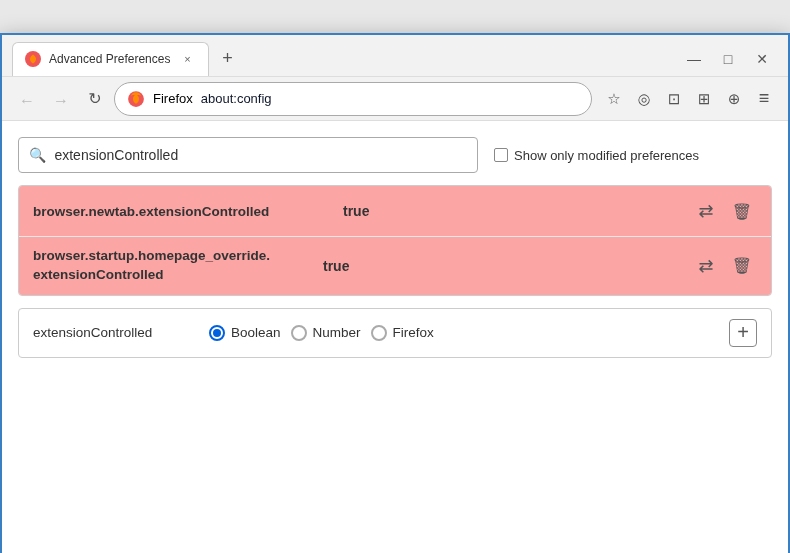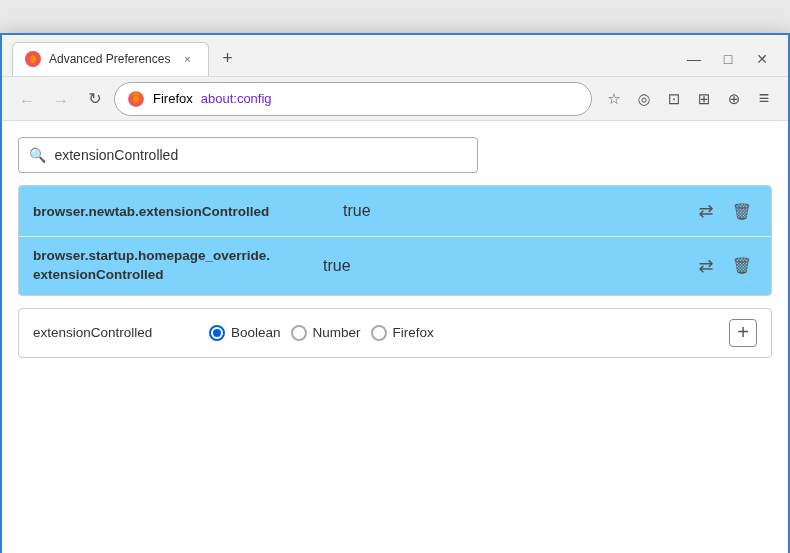--- a/index.html
+++ b/index.html
@@ -144,21 +144,21 @@
       height: 18px;
       flex-shrink: 0;
     }
     .browser-name {
       font-size: 13px;
       color: #000000;
       font-weight: 500;
     }
     .address-text {
       font-size: 13px;
-      color: #6d28d9;
+      color: #0f172a;
       flex: 1;
     }
     .nav-icons {
       display: flex;
       gap: 2px;
       margin-left: 4px;
     }
     .nav-icon {
       width: 28px;
       height: 28px;
@@ -251,41 +251,41 @@
       border: 1px solid #ccc;
       border-radius: 4px;
       overflow: hidden;
       margin-bottom: 12px;
     }
     .result-row {
       display: flex;
       align-items: center;
       padding: 10px 14px;
       border-bottom: 1px solid #e8e8e8;
-      background: #7dd3fc;
+      background: #fca5a5;
       gap: 10px;
     }
     .result-row:last-child { border-bottom: none; }
     .pref-name {
       font-size: 13.5px;
       font-weight: 700;
       color: #333;
       flex: 0 0 auto;
       min-width: 300px;
     }
     .pref-name-multiline {
       font-size: 13.5px;
       font-weight: 700;
       color: #333;
       flex: 0 0 280px;
       line-height: 1.4;
     }
     .pref-value {
-      font-size: 16px;
-      font-weight: 400;
+      font-size: 14px;
+      font-weight: 700;
       color: #333;
       flex: 1;
     }
     .row-actions {
       display: flex;
       gap: 6px;
       margin-left: auto;
     }
     .action-btn {
       width: 30px;
@@ -411,20 +411,24 @@
   </div>
 
   <div class="page-content">
 
 
     <div class="search-row">
       <div class="pref-search">
         <div class="search-icon-wrap">🔍</div>
         <input class="search-input" type="text" value="extensionControlled" style="">
       </div>
+      <div class="show-modified">
+        <div class="checkbox"></div>
+        <span>Show only modified preferences</span>
+      </div>
     </div>
 
     <div class="results-table">
 
       <div class="result-row">
         <span class="pref-name">browser.newtab.extensionControlled</span>
         <span class="pref-value">true</span>
         <div class="row-actions">
           <div class="action-btn">
             <span style="font-size:18px;">⇄</span>

